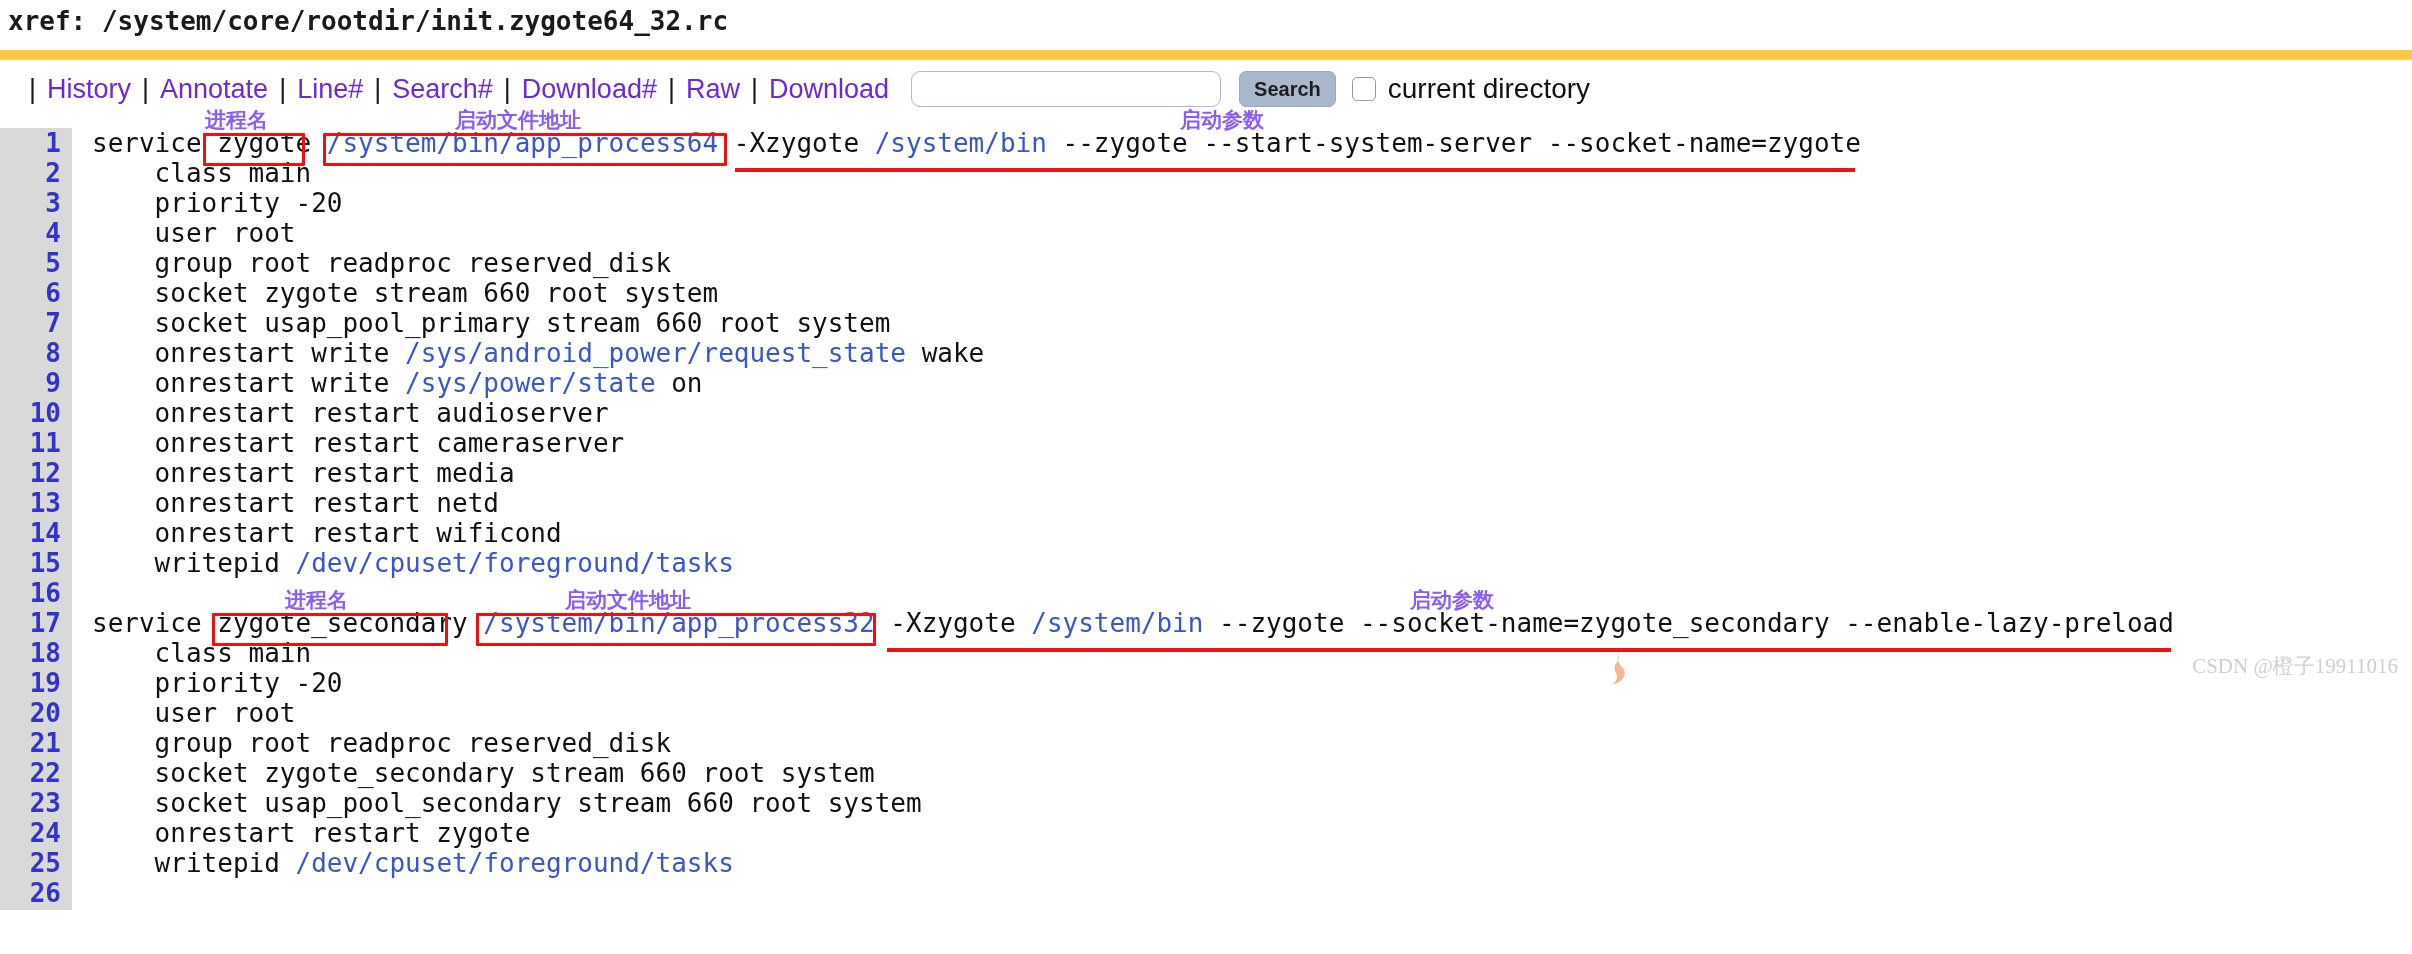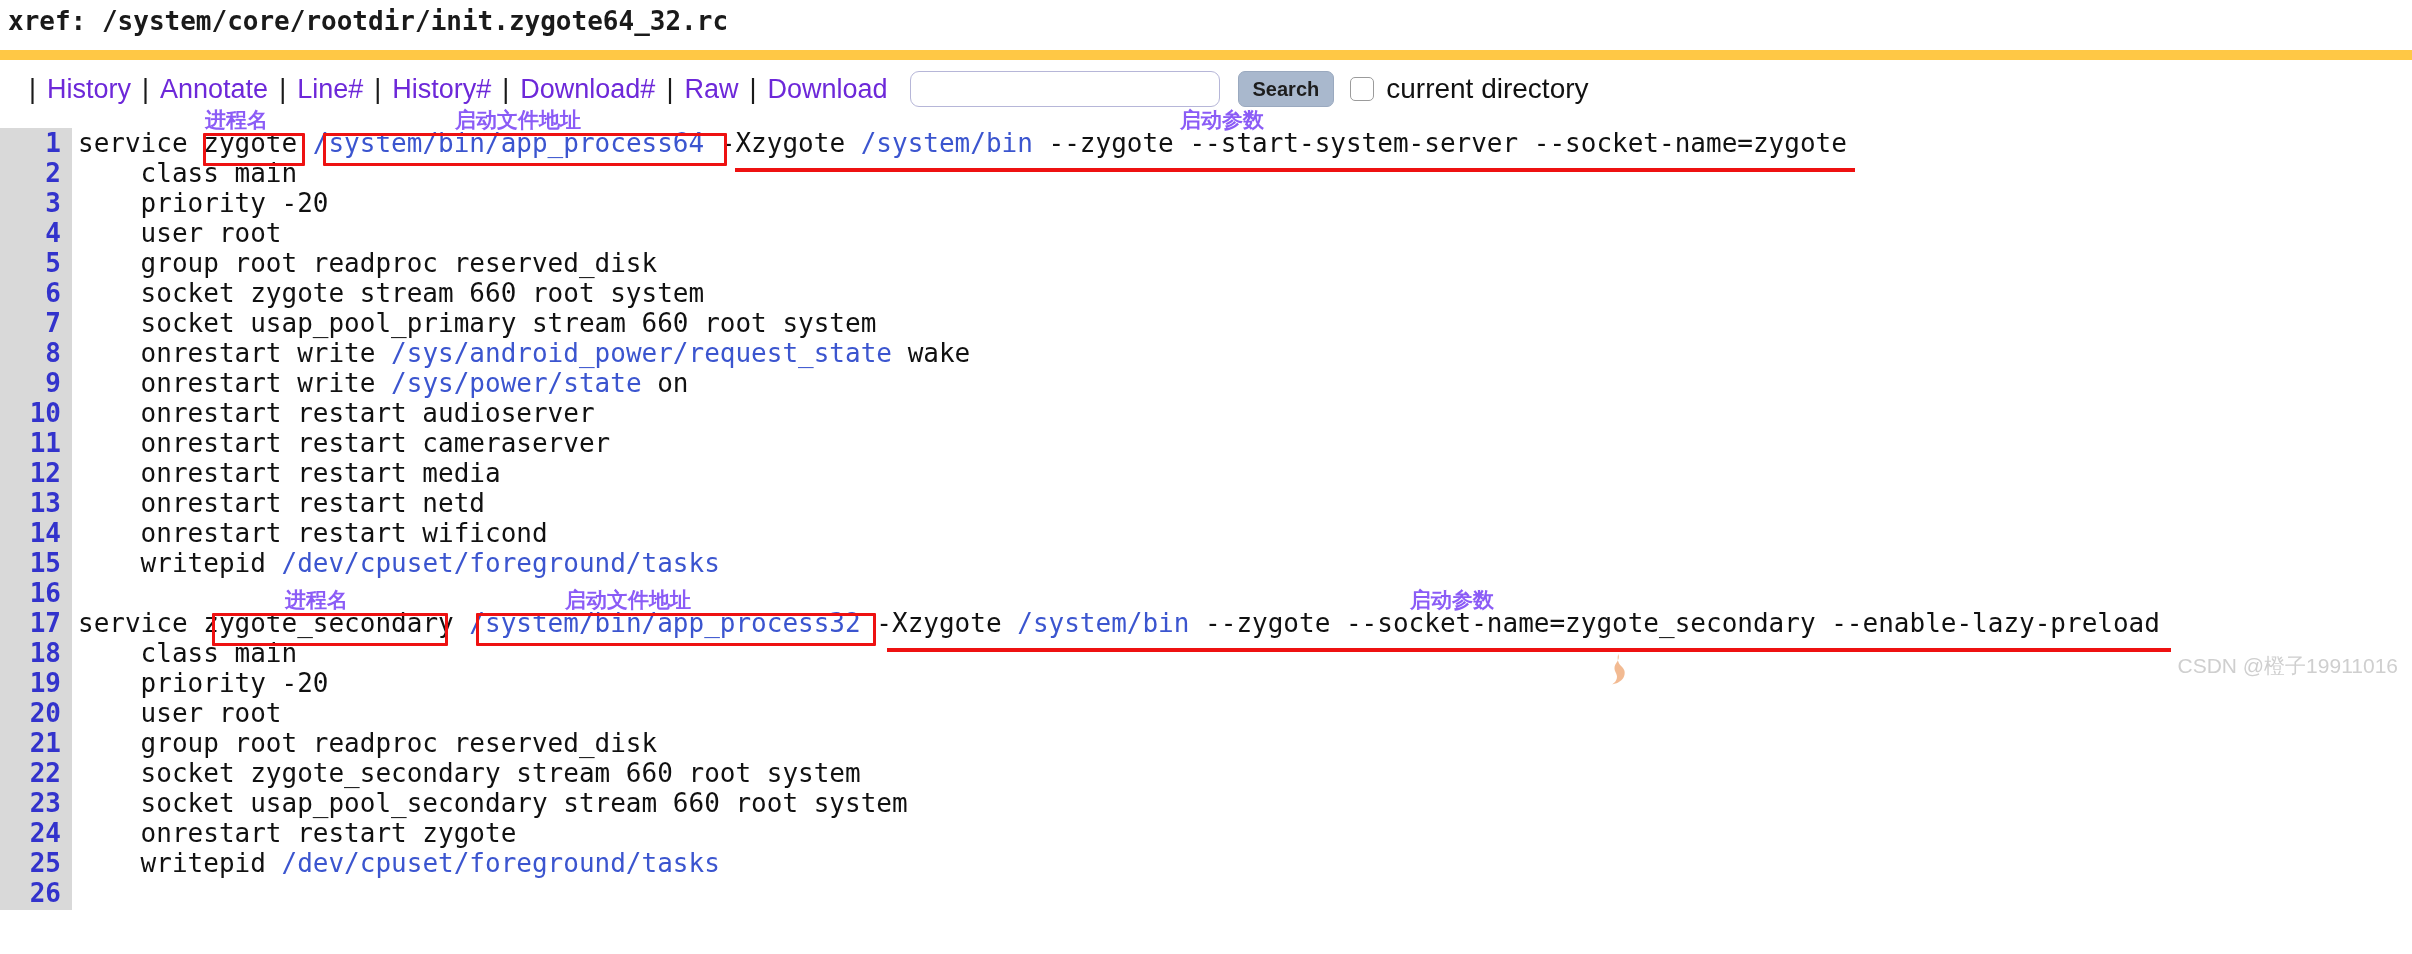--- a/index.html
+++ b/index.html
@@ -180,21 +180,21 @@
   }
   .ln {
     width: 72px;
     flex: none;
     text-align: right;
     padding-right: 11px;
     color: #3333cc;
     font-weight: 600;
   }
   .src {
-    padding-left: 6px;
+    padding-left: 20px;
     color: #111111;
     white-space: pre;
   }
   .src .path { color: #3b55cf; }
 
   
   .anno {
     position: absolute;
     color: #8b5cf6;
     font-weight: bold;
@@ -215,21 +215,21 @@
     background: #ee1111;
     pointer-events: none;
   }
 
   .watermark {
     position: absolute;
     right: 14px;
     bottom: 12px;
     color: #cfcfcf;
     font-size: 21px;
-    font-family: Liberation Sans, sans-serif;
+    font-family: Liberation Serif, serif;
     white-space: nowrap;
   }
 
   .flame {
     position: absolute;
     left: 1600px;
     bottom: 0px;
     width: 34px;
     height: 38px;
     opacity: 0.55;
@@ -248,21 +248,21 @@
 
 
     <div class="nav-links">
       <span class="nav-sep">|</span>
       <a class="nav-link" href="#">History</a>
       <span class="nav-sep">|</span>
       <a class="nav-link" href="#">Annotate</a>
       <span class="nav-sep">|</span>
       <a class="nav-link" href="#">Line#</a>
       <span class="nav-sep">|</span>
-      <a class="nav-link" href="#">History#</a>
+      <a class="nav-link" href="#">Search#</a>
       <span class="nav-sep">|</span>
       <a class="nav-link" href="#">Download#</a>
       <span class="nav-sep">|</span>
       <a class="nav-link" href="#">Raw</a>
       <span class="nav-sep">|</span>
       <a class="nav-link" href="#">Download</a>
     </div>
 
     <input class="search-input" type="text" placeholder="" value="" style="">
 

